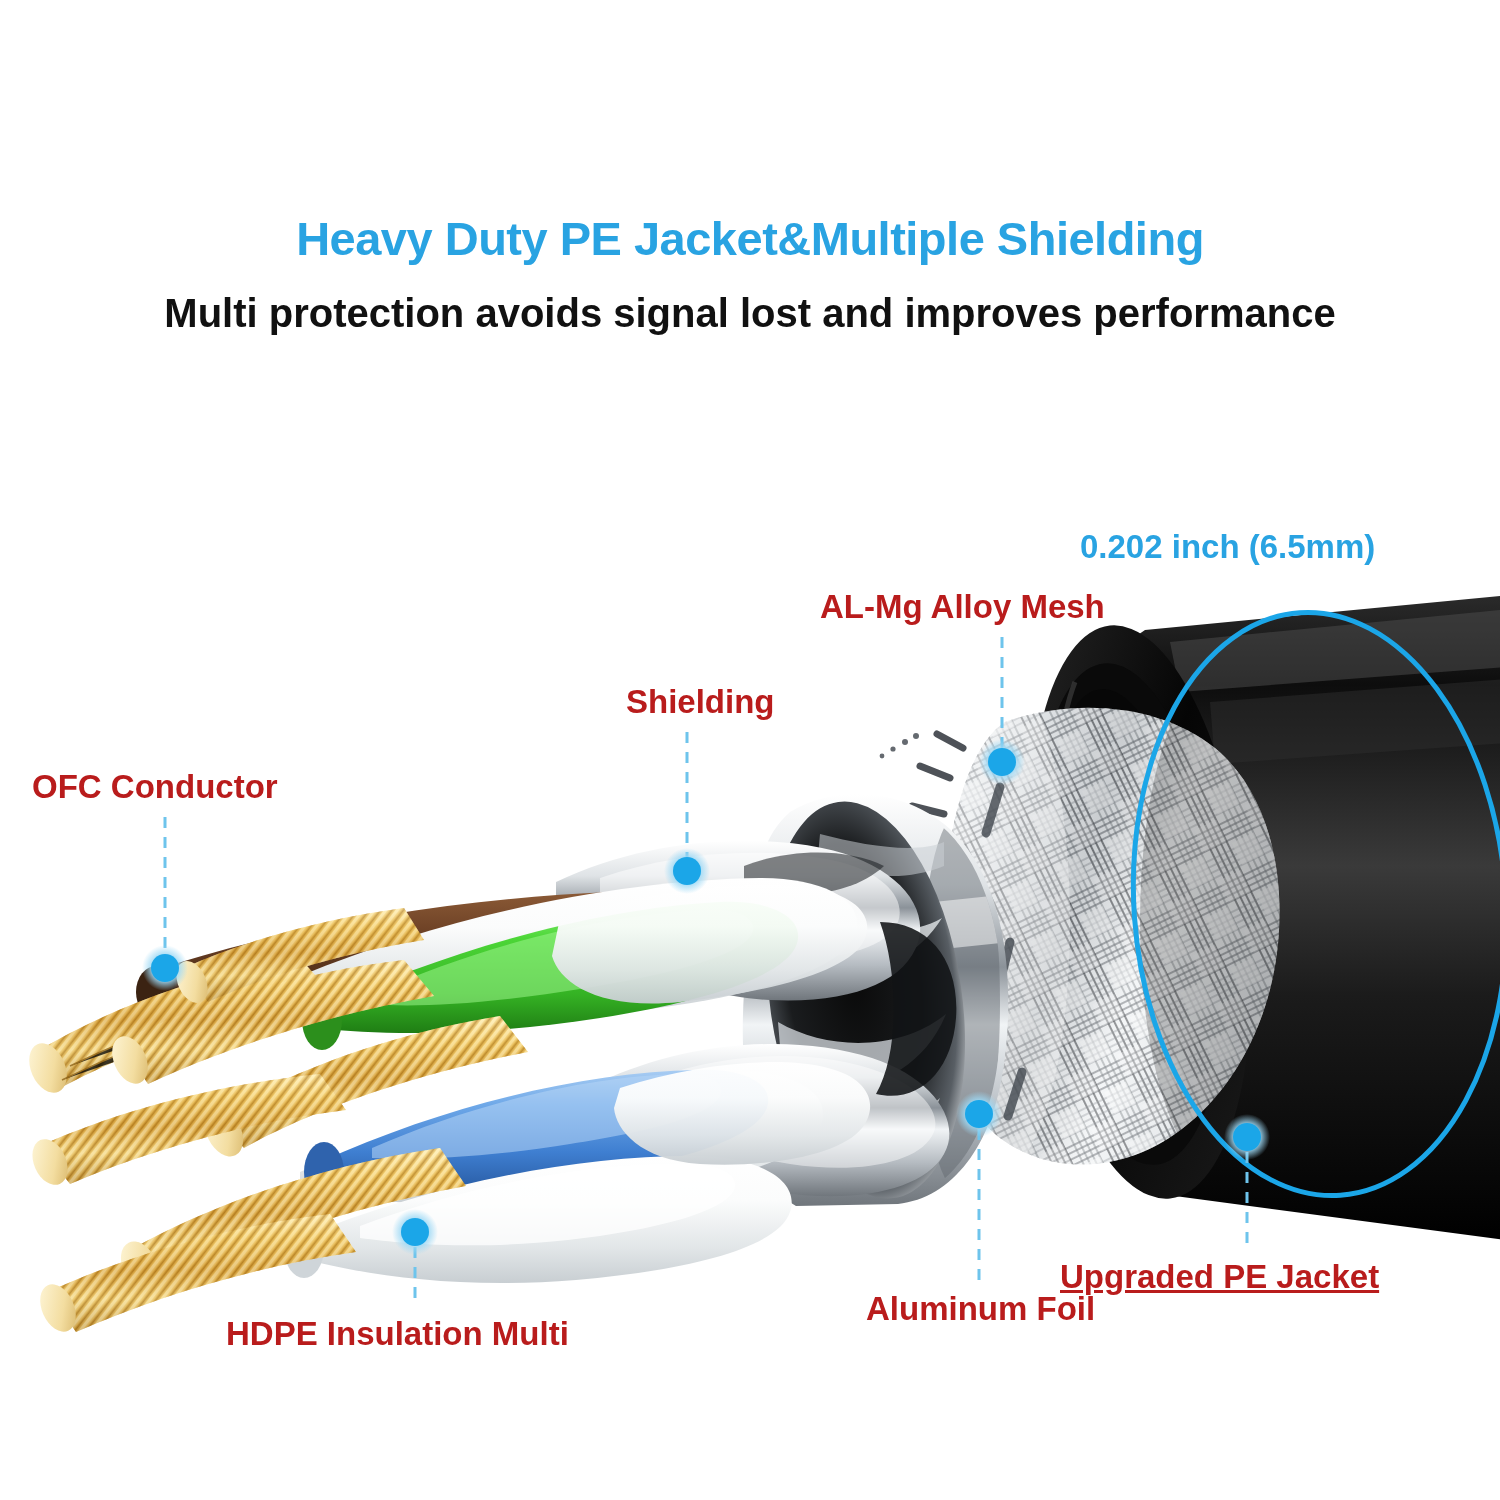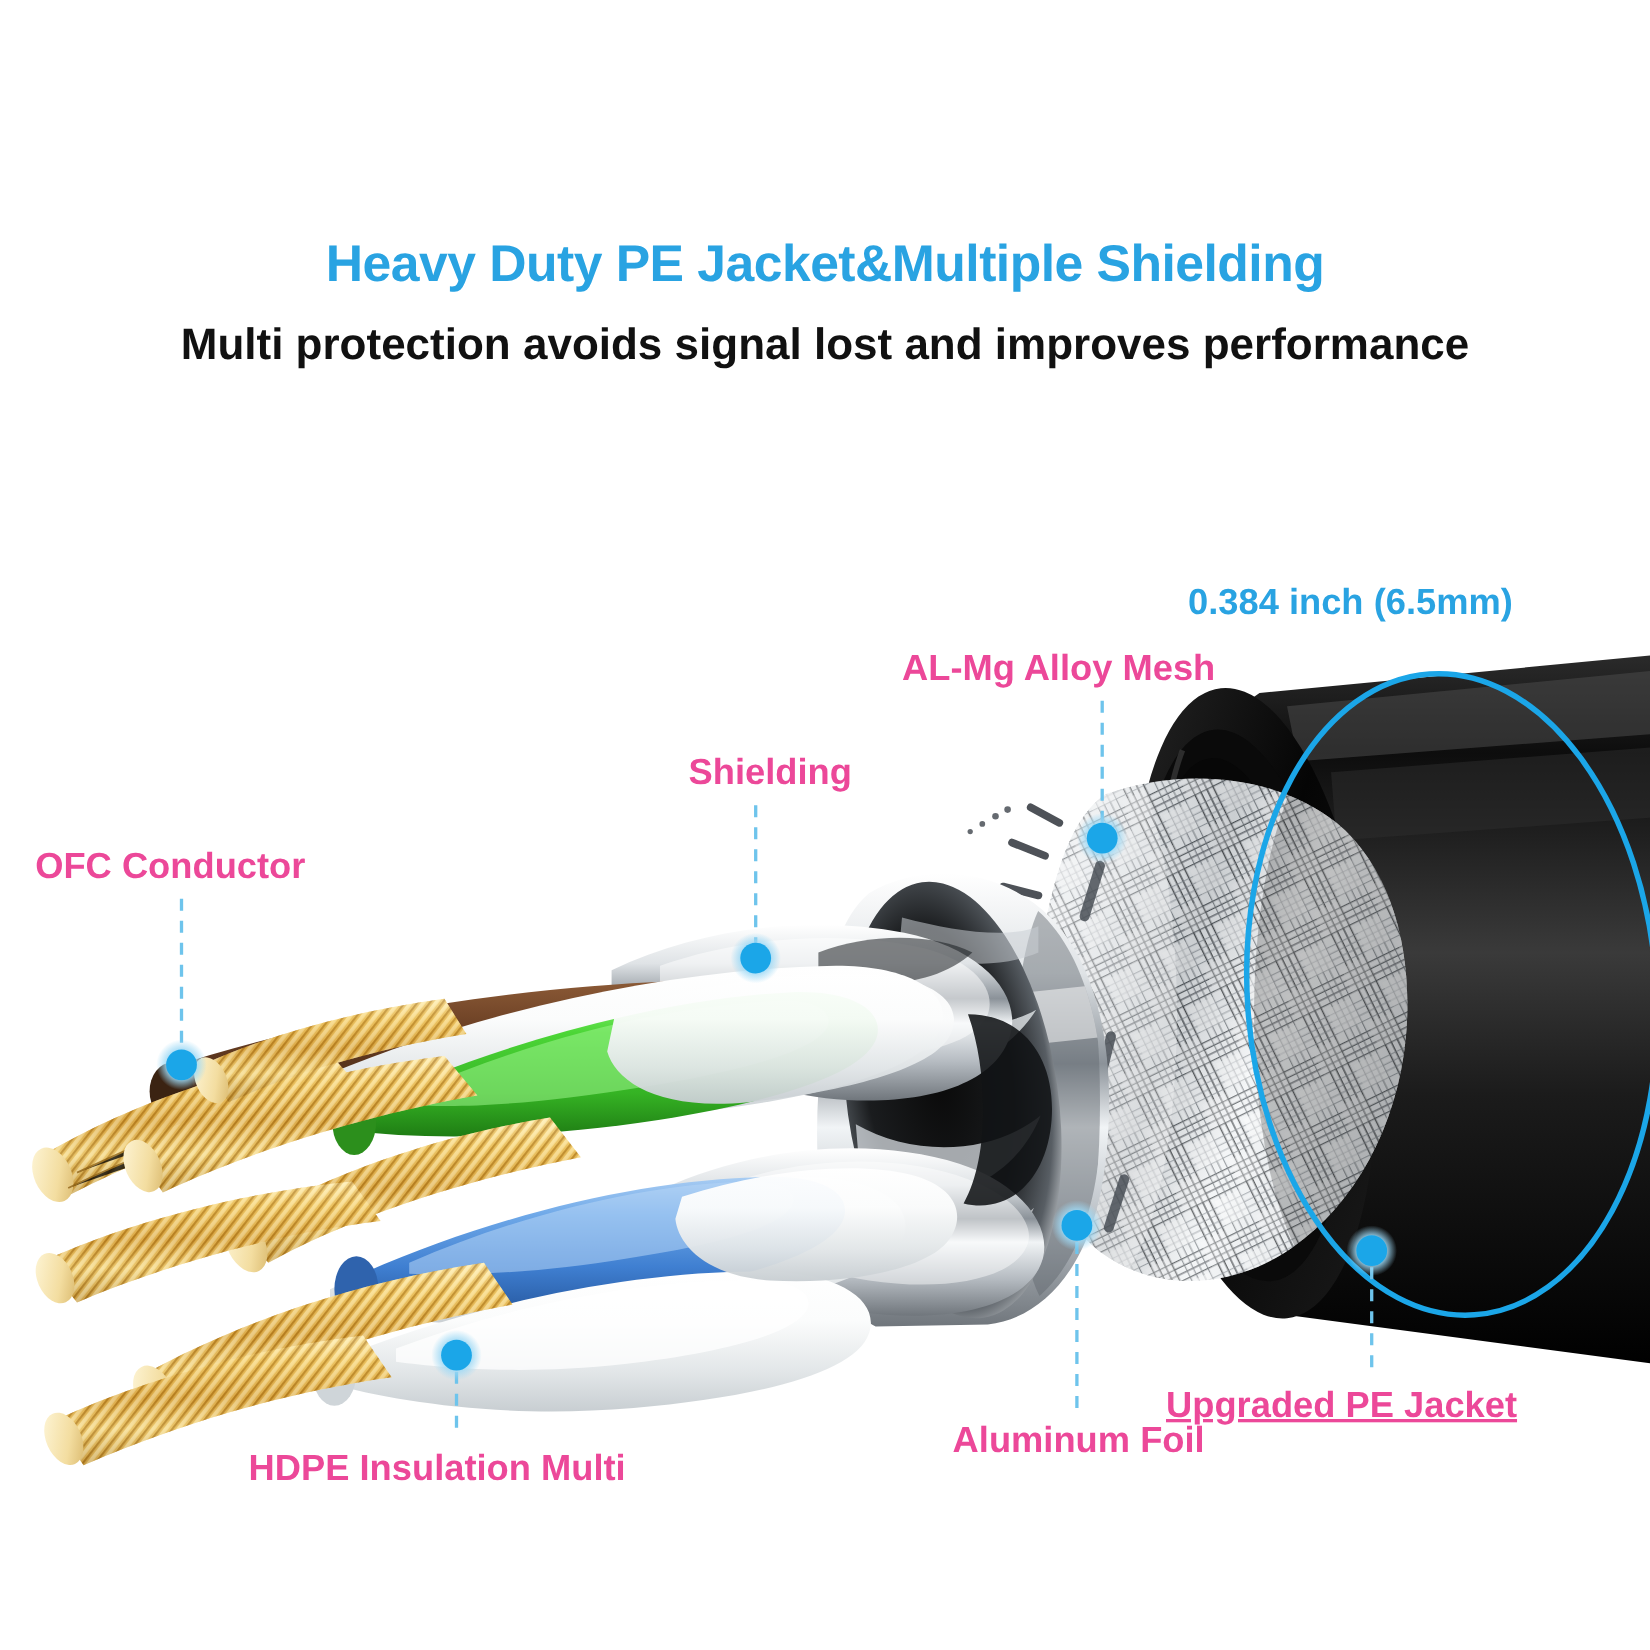--- a/index.html
+++ b/index.html
@@ -23,21 +23,21 @@
     font-size:40px;font-weight:bold;color:#111;
     margin:0;padding-top:28px;white-space:nowrap;
   }
 
   
   #art{position:absolute;left:0;top:0;width:1500px;height:1500px;}
 
   
   .lbl{
     position:absolute;font-weight:bold;white-space:nowrap;
-    color:#ec4899;line-height:1;
+    color:#b91c1c;line-height:1;
   }
   .lbl.blue{color:#29A3E2;}
   .lbl.s36{font-size:33px;}
 </style>
 </head>
 <body>
 
 <div id="stage">
 
   <div class="header">
@@ -386,19 +386,19 @@
         <line x1="1247" x2="1247" y1="1110" y2="1205" stroke="#6EC4EC" stroke-width="3" stroke-dasharray="11 9"></line>
         <circle cx="1247" cy="1095" r="23" fill="url(#gDotGlow)"></circle>
         <circle cx="1247" cy="1095" r="14" fill="#1BA6E8"></circle>
       </g>
   </svg>
 
   <div id="labels">
       <div class="lbl s36" style="left: 32px; top: 728px; text-align: right;">OFC Conductor</div>
       <div class="lbl s36" style="left: 626px; top: 643px;">Shielding</div>
       <div class="lbl s36" style="left: 820px; top: 548px;">AL-Mg Alloy Mesh</div>
-      <div class="lbl blue s36" style="left: 1080px; top: 488px;">0.384 inch (6.5mm)</div>
+      <div class="lbl blue s36" style="left: 1080px; top: 488px;">0.202 inch (6.5mm)</div>
       <div class="lbl s36" style="left: 226px; top: 1275px;">HDPE Insulation Multi</div>
       <div class="lbl s36" style="left: 866px; top: 1250px;">Aluminum Foil</div>
       <div class="lbl s36" style="left: 1060px; top: 1218px; text-decoration: underline;">Upgraded PE Jacket</div>
     </div>
 
 </div>
 
 </body></html>

